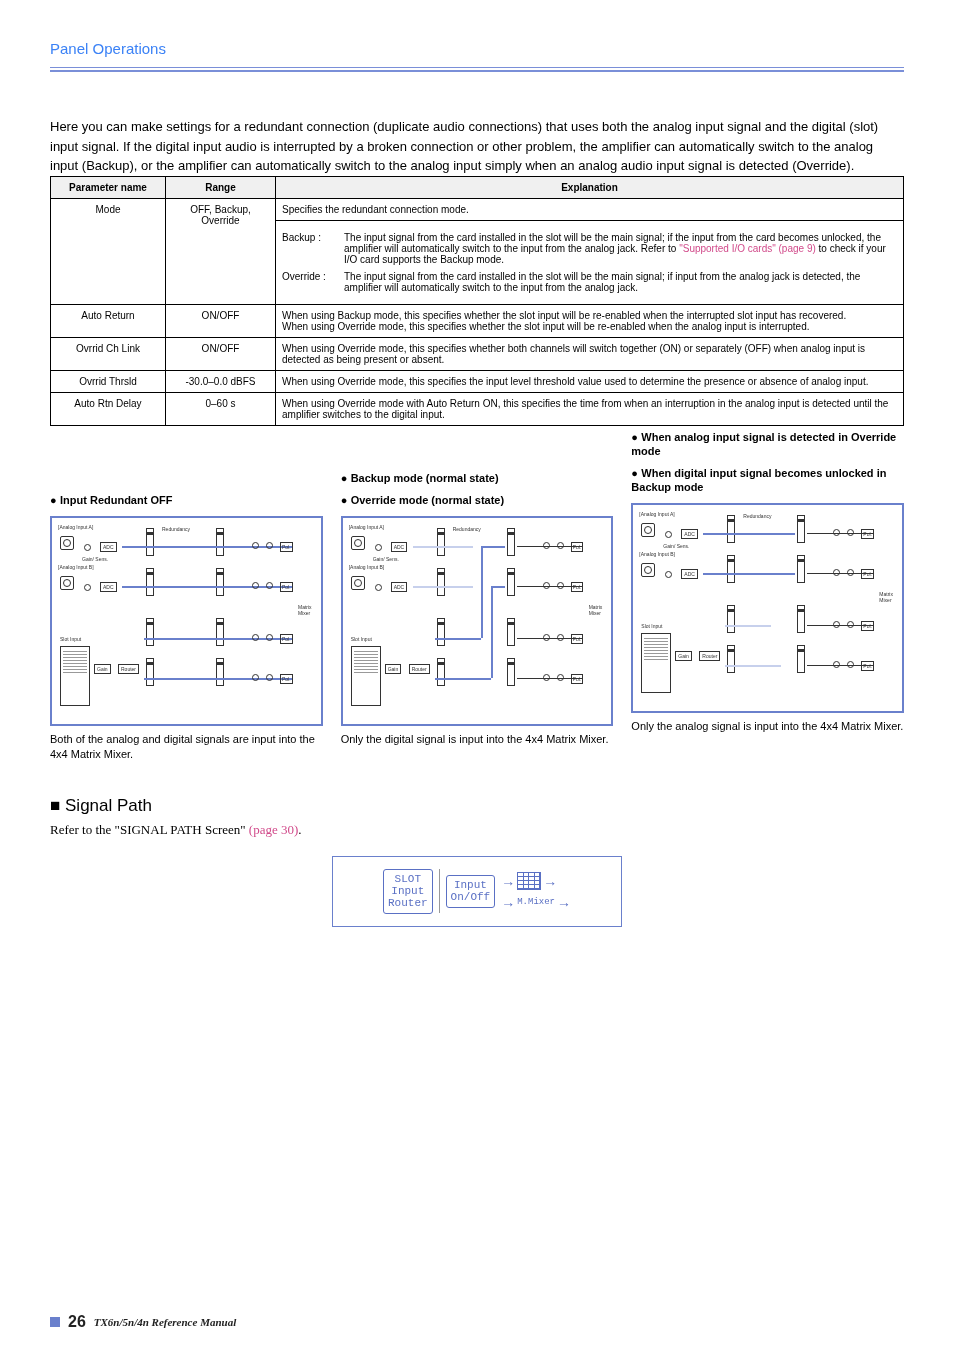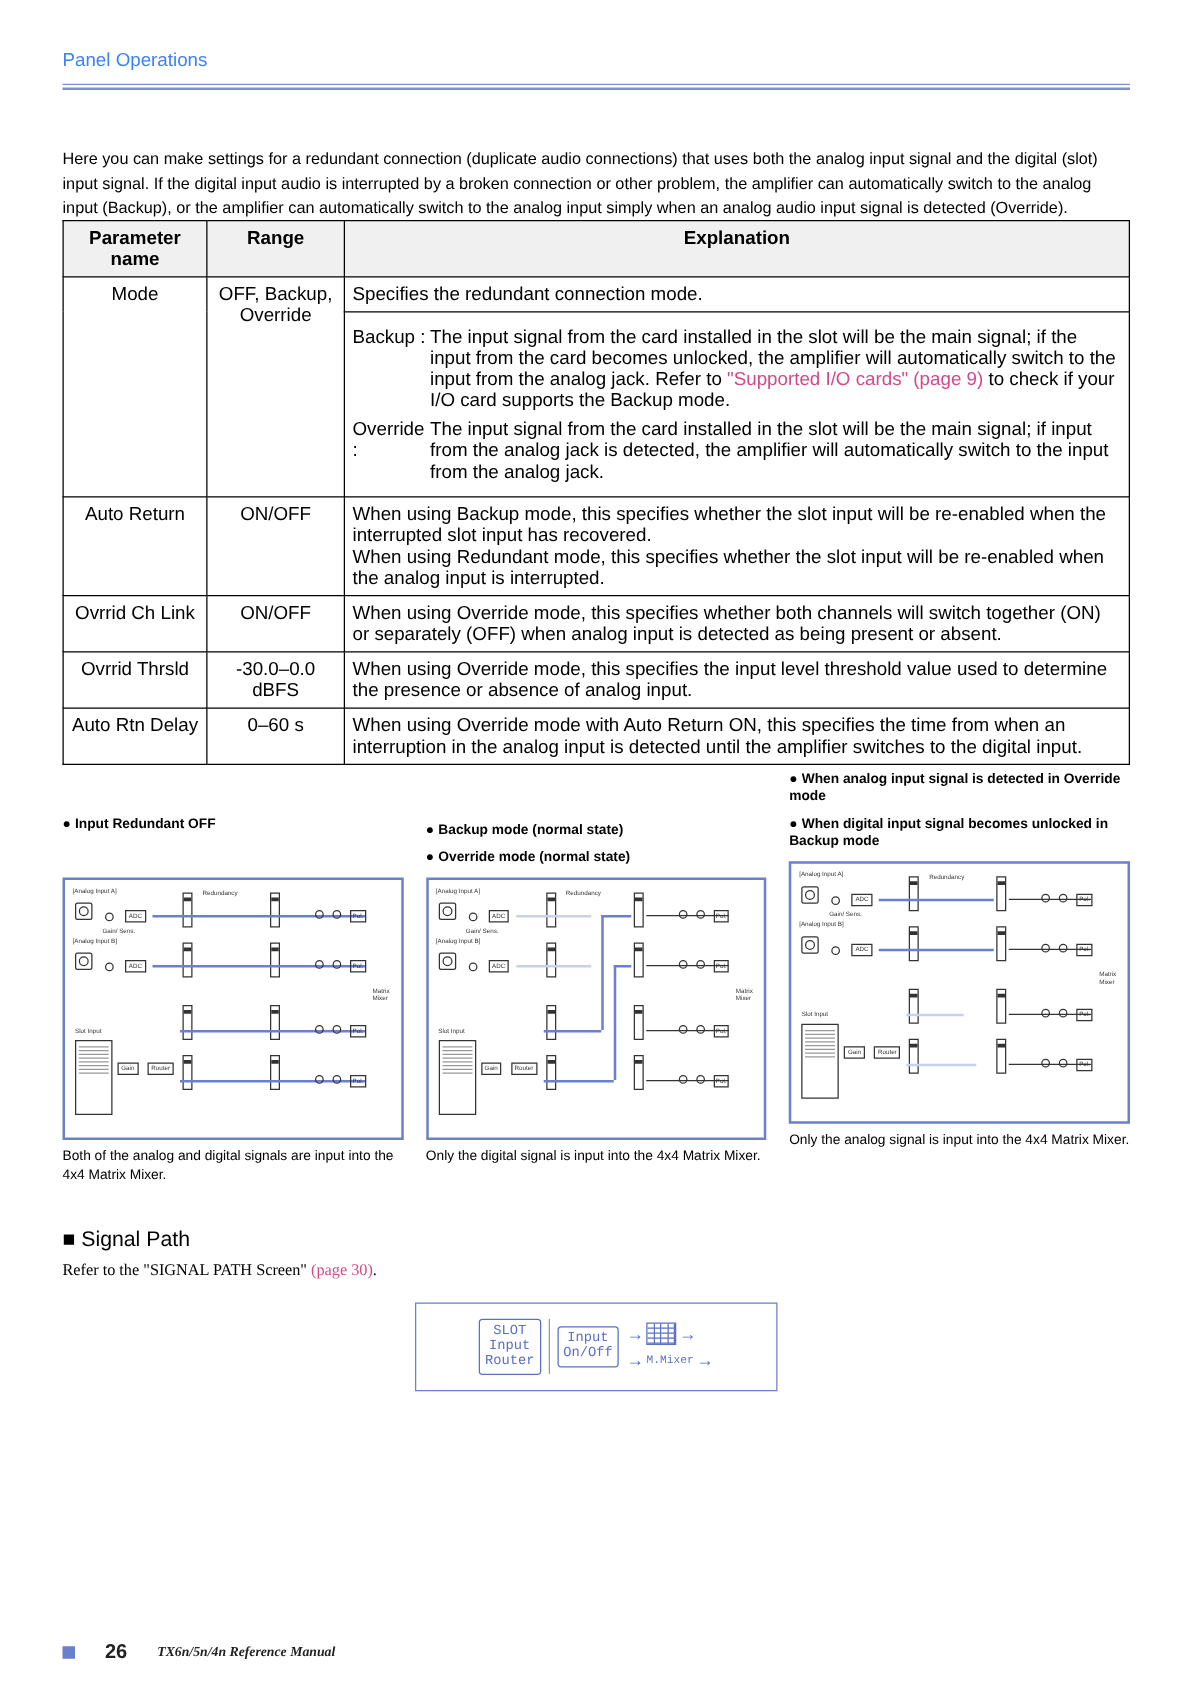--- a/index.html
+++ b/index.html
@@ -39,21 +39,21 @@
   .bullet { font-size: 16px; }
   .intro-text {
     font-family: Liberation Sans, sans-serif;
     font-size: 13px;
     line-height: 1.5;
     margin-bottom: 0;
   }
   table.params {
     width: 100%;
     border-collapse: collapse;
-    font-size: 15px;
+    font-size: 10px;
   }
   table.params th, table.params td {
     border: 1px solid #000;
     padding: 5px 6px;
     vertical-align: top;
     text-align: left;
   }
   table.params th {
     background: #f0f0f0;
     font-weight: bold;
@@ -174,21 +174,21 @@
   }
   .sp-mix-grid div { border-right: 1px solid #5a70c4; border-bottom: 1px solid #5a70c4; }
   .sp-mix-label { color: #5a70c4; font-family: 'Courier New', monospace; font-size: 9px; }
 
   .footer {
     position: absolute;
     bottom: 20px;
     left: 50px;
     display: flex;
     align-items: center;
-    gap: 24px;
+    gap: 8px;
   }
   .footer-block {
     width: 10px; height: 10px; background: #6a80cc;
   }
   .footer-page {
     font-size: 16px; font-weight: bold; color: #222;
   }
   .footer-ref {
     font-family: Georgia, serif;
     font-size: 11px; font-style: italic; font-weight: bold; color: #222;
@@ -234,21 +234,21 @@
               <div class="label">Override :</div>
               <div class="text">The input signal from the card installed in the slot will be the main signal; if input from the analog jack is detected, the amplifier will automatically switch to the input from the analog jack.</div>
             </div>
           </div>
         </td>
       </tr>
       <tr>
         <td class="center">Auto Return</td>
         <td class="center">ON/OFF</td>
         <td style="white-space: pre-line">When using Backup mode, this specifies whether the slot input will be re-enabled when the interrupted slot input has recovered.
-When using Redundant mode, this specifies whether the slot input will be re-enabled when the analog input is interrupted.</td>
+When using Override mode, this specifies whether the slot input will be re-enabled when the analog input is interrupted.</td>
       </tr>
       <tr>
         <td class="center">Ovrrid Ch Link</td>
         <td class="center">ON/OFF</td>
         <td>When using Override mode, this specifies whether both channels will switch together (ON) or separately (OFF) when analog input is detected as being present or absent.</td>
       </tr>
       <tr>
         <td class="center">Ovrrid Thrsld</td>
         <td class="center">-30.0–0.0 dBFS</td>
         <td>When using Override mode, this specifies the input level threshold value used to determine the presence or absence of analog input.</td>
@@ -257,21 +257,21 @@
         <td class="center">Auto Rtn Delay</td>
         <td class="center">0–60 s</td>
         <td>When using Override mode with Auto Return ON, this specifies the time from when an interruption in the analog input is detected until the amplifier switches to the digital input.</td>
       </tr>
     </tbody>
   </table>
 
   <div class="diagram-row">
 
     <div class="diagram-col">
-      <div style="height:50px; display:flex; ">
+      <div style="height:50px; display:flex; align-items:flex-end;">
         <div class="diagram-sub">
           <span class="mini-bullet">●</span><span>Input Redundant OFF</span>
         </div>
       </div>
       <div class="diagram-box">
         <span class="txt" style="left:6px;top:6px">[Analog Input A]</span>
         <div class="jack" style="left:8px;top:18px"></div>
         <span class="txt" style="left:30px;top:38px">Gain/ Sens.</span>
         <div class="knob" style="left:32px;top:26px"></div>
         <div class="chip" style="left:48px;top:24px">ADC</div>

